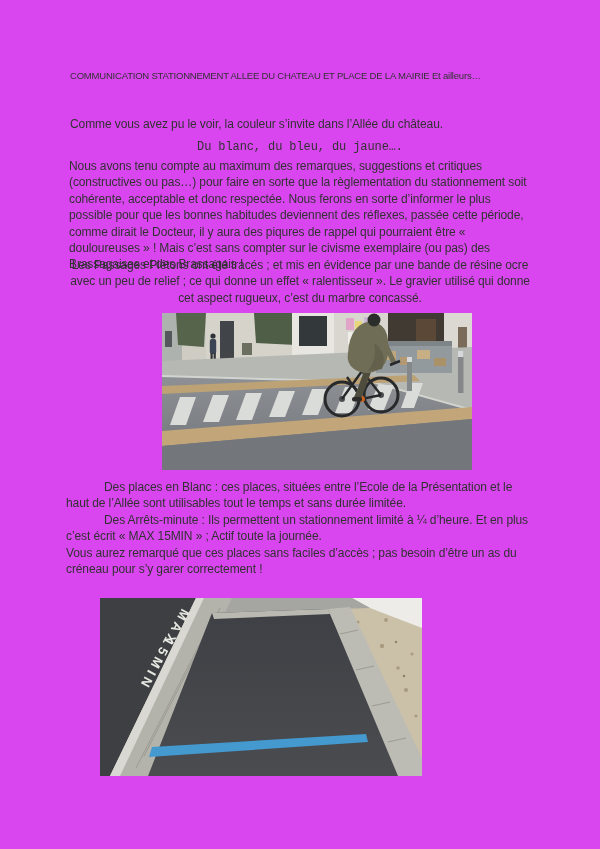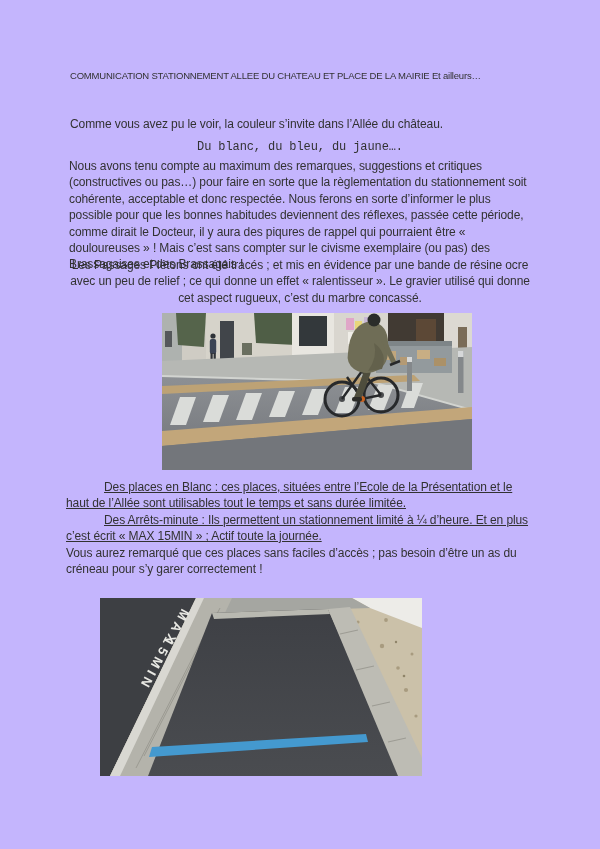--- a/index.html
+++ b/index.html
@@ -1,32 +1,32 @@
 <!DOCTYPE html>
 <html><head>
 <meta charset="utf-8">
 <style>
   html,body{margin:0;padding:0;background:#ffffff;}
   .page{
     position:relative;
     width:600px;height:849px;
-    background:#c4b5fd;
+    background:#d946ef;
     font-family:"Liberation Sans", sans-serif;
     color:#323232;
     overflow:hidden;
   }
   .txt{position:absolute;font-size:12px;line-height:16.4px;letter-spacing:-0.1px;}
   .title{left:70px;top:68px;width:500px;white-space:nowrap;font-size:9.5px;letter-spacing:-0.2px;}
   .intro{left:70px;top:116px;width:470px;}
   .colors-line{left:69px;top:139px;width:462px;text-align:center;font-family:Liberation Mono, monospace;}
   .remarks{left:69px;top:158px;width:462px;}
   .passages{left:69px;top:257px;width:462px;text-align:center;}
   .places-block{left:66px;top:479px;width:470px;}
   .places-block p{margin:0;}
-  .p-indent{text-indent:38px;text-decoration:underline;}
+  .p-indent{text-indent:38px;}
   .photo{position:absolute;display:block;}
   .photo1{left:162px;top:313px;width:310px;height:157px;}
   .photo2{left:100px;top:598px;width:322px;height:178px;}
 </style>
 </head>
 <body>
 
 <div class="page">
 
   <div class="txt title">COMMUNICATION STATIONNEMENT ALLEE DU CHATEAU ET PLACE DE LA MAIRIE Et ailleurs…</div>

